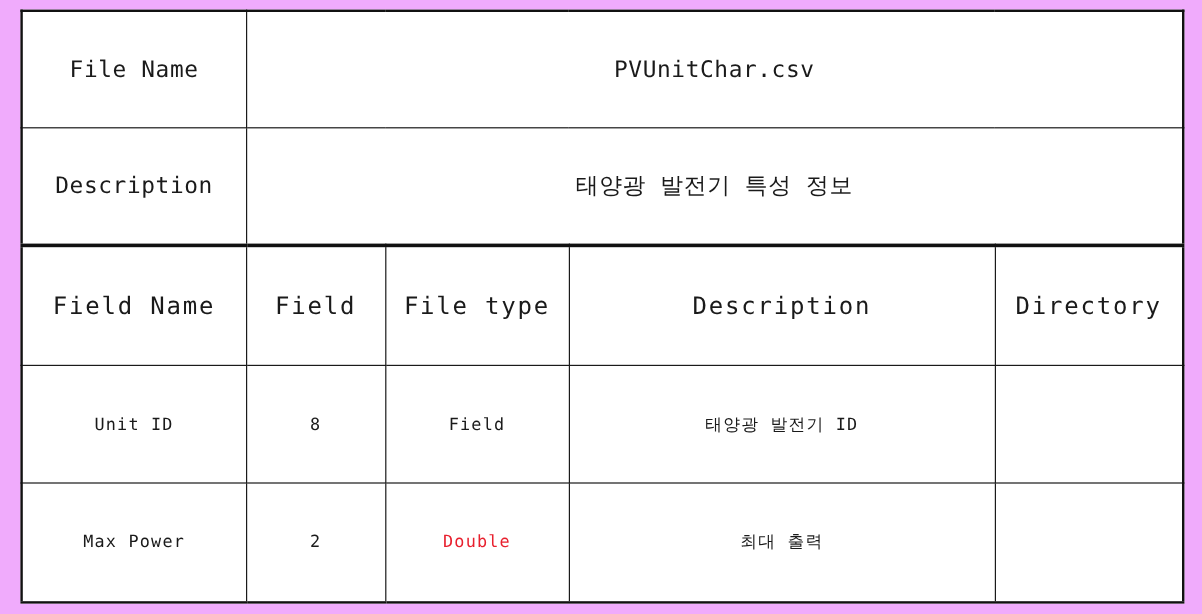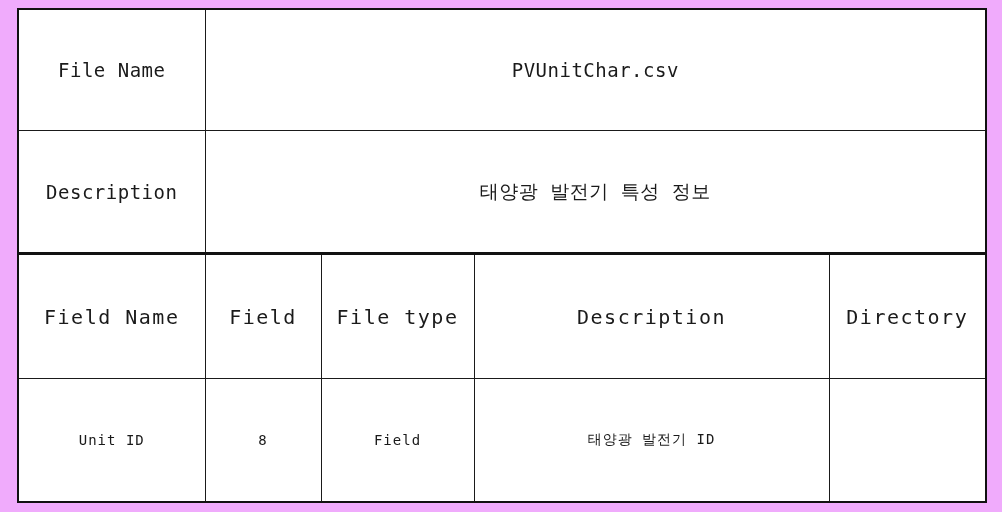--- a/index.html
+++ b/index.html
@@ -126,18 +126,25 @@
       </tr>
 
       <tr class="field-row">
         <td>Unit ID</td>
         <td>8</td>
         <td style="color: rgb(26, 26, 26);">Field</td>
         <td>태양광 발전기 ID</td>
         <td class="cell-empty"></td>
       </tr>
 
+      <tr class="field-row">
+        <td>Max Power</td>
+        <td>2</td>
+        <td class="type-highlight" style="color: rgb(232, 32, 46);">Double</td>
+        <td>최대 출력</td>
+        <td class="cell-empty"></td>
+      </tr>
 
 
     </tbody>
   </table>
 
 </div>
 
 </body></html>

